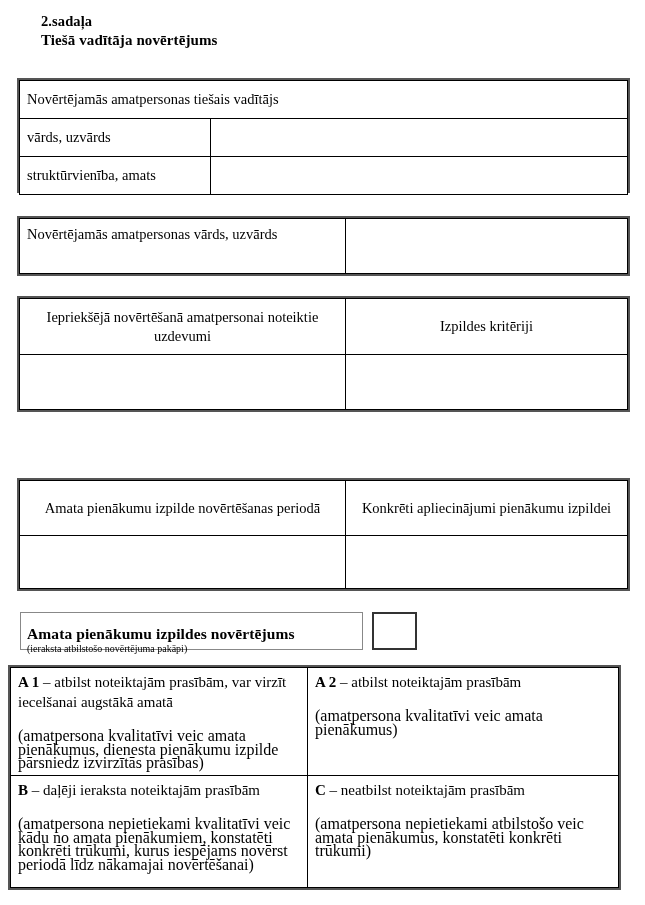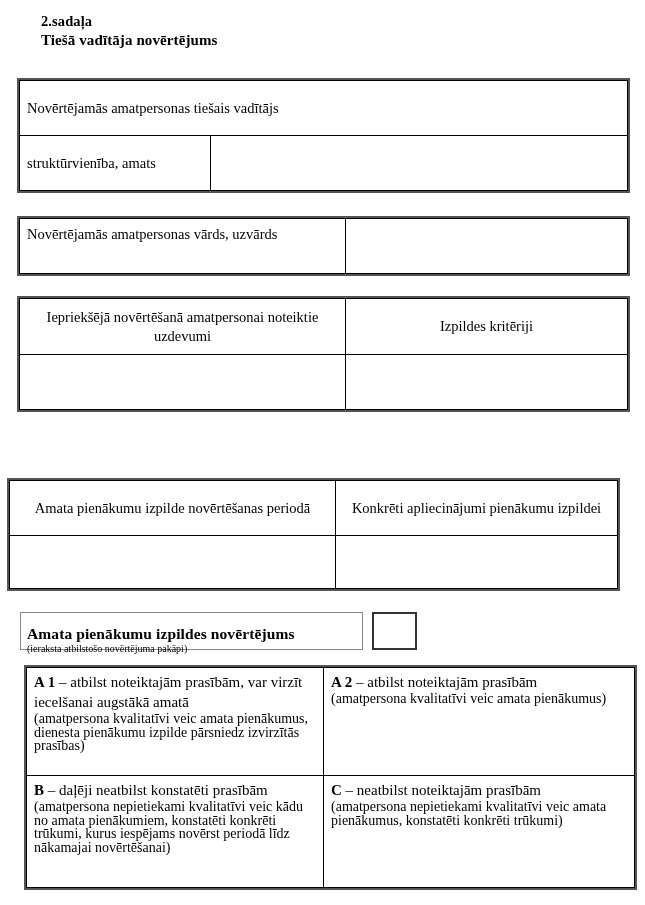--- a/index.html
+++ b/index.html
@@ -102,23 +102,23 @@
     padding: 6px 8px 6px 9px;
   }
   .grade-cell .g-head {
     font-size: 15px;
     line-height: 20px;
   }
   .grade-cell .g-head .g-letter {
     font-weight: bold;
   }
   .grade-cell .g-note {
-    font-size: 14px;
+    font-size: 16px;
     line-height: 13.5px;
-    margin-top: 0;
+    margin-top: 17px;
   }
 </style>
 </head>
 <body>
 
 <div class="page">
 
   <div class="doc-title" style="position:absolute; left:0; top:12px; width:645px;">
     <span class="line1">2.sadaļa</span>
     <span class="line2">Tiešā vadītāja novērtējums</span>
@@ -128,20 +128,24 @@
     <table class="tbl">
       <colgroup>
           <col style="width:191px">
           <col>
         </colgroup>
       <tbody>
           <tr>
         <td colspan="2" class="mid" style="height:38px;">Novērtējamās amatpersonas tiešais vadītājs</td>
       </tr>
       <tr>
+        <td class="mid" style="height:38px;">vārds, uzvārds</td>
+        <td class="mid blank"></td>
+      </tr>
+      <tr>
         <td class="mid" style="height:38px;">struktūrvienība, amats</td>
         <td class="mid blank"></td>
       </tr>
     </tbody>
       </table>
   </div>
 
   <div class="frame" style="left:17px; top:216px; width:613px; height:60px;">
     <table class="tbl">
       <colgroup>
@@ -170,21 +174,21 @@
       </tr>
       <tr>
         <td class="blank"></td>
         <td class="blank"></td>
       </tr>
     </tbody>
       </table>
   </div>
 
 
-  <div class="frame" style="left:7px; top:478px; width:613px; height:113px;">
+  <div class="frame" style="left:17px; top:478px; width:613px; height:113px;">
     <table class="tbl">
       <colgroup>
           <col style="width:326px">
           <col>
         </colgroup>
       <tbody>
           <tr>
         <td class="ctr" style="height:55px;">Amata pienākumu izpilde novērtēšanas periodā</td>
         <td class="ctr">Konkrēti apliecinājumi pienākumu izpildei</td>
       </tr>
@@ -197,21 +201,21 @@
   </div>
 
   <div class="rating-label-box" style="left:20px; top:612px; width:343px; height:38px;">
     <div class="main">Amata pienākumu izpildes novērtējums</div>
     <div class="sub">(ieraksta atbilstošo novērtējuma pakāpi)</div>
   </div>
   <div class="rating-answer-box" style="left:372px; top:612px; width:45px; height:38px;">
     <span></span>
   </div>
 
-  <div class="frame" style="left:24px; top:665px; width:613px; height:225px;">
+  <div class="frame" style="left:8px; top:665px; width:613px; height:225px;">
     <table class="tbl">
       <colgroup>
           <col style="width:297px">
           <col>
         </colgroup>
       <tbody>
           <tr>
         <td class="grade-cell" style="height:108px;">
           <div class="g-head">
             <span class="g-letter">A 1</span><span> – </span><span>atbilst noteiktajām prasībām, var virzīt iecelšanai augstākā amatā</span>
@@ -221,28 +225,28 @@
         <td class="grade-cell">
           <div class="g-head">
             <span class="g-letter">A 2</span><span> – </span><span>atbilst noteiktajām prasībām</span>
           </div>
           <div class="g-note">(amatpersona kvalitatīvi veic amata pienākumus)</div>
         </td>
       </tr>
       <tr>
         <td class="grade-cell">
           <div class="g-head">
-            <span class="g-letter">B</span><span> – </span><span>daļēji neatbilst konstatēti prasībām</span>
+            <span class="g-letter">B</span><span> – </span><span>daļēji ieraksta noteiktajām prasībām</span>
           </div>
           <div class="g-note">(amatpersona nepietiekami kvalitatīvi veic kādu no amata pienākumiem, konstatēti konkrēti trūkumi, kurus iespējams novērst periodā līdz nākamajai novērtēšanai)</div>
         </td>
         <td class="grade-cell">
           <div class="g-head">
             <span class="g-letter">C</span><span> – </span><span>neatbilst noteiktajām prasībām</span>
           </div>
-          <div class="g-note">(amatpersona nepietiekami kvalitatīvi veic amata pienākumus, konstatēti konkrēti trūkumi)</div>
+          <div class="g-note">(amatpersona nepietiekami atbilstošo veic amata pienākumus, konstatēti konkrēti trūkumi)</div>
         </td>
       </tr>
     </tbody>
       </table>
   </div>
 
 </div>
 
 </body></html>

